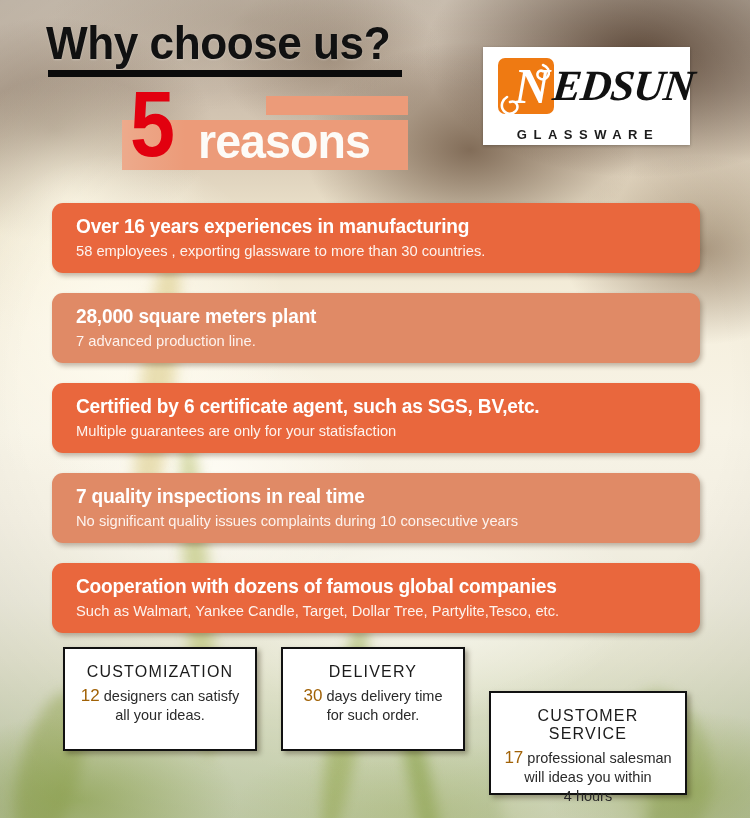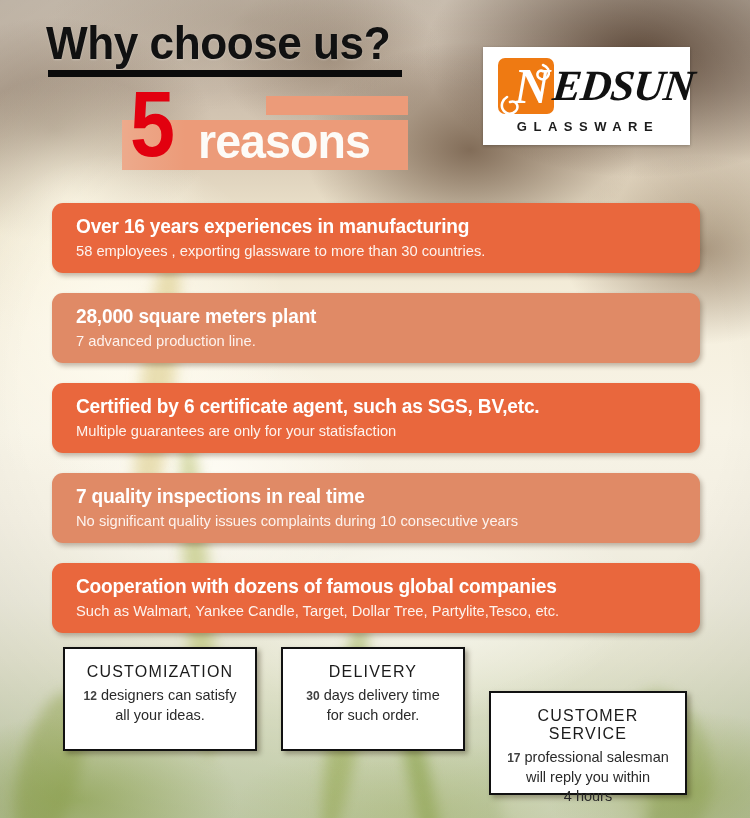--- a/index.html
+++ b/index.html
@@ -130,21 +130,21 @@
   }
   .logo-swirl{position:absolute;left:8px;top:6px;}
   .logo-word{
     position:absolute;left:70px;top:10px;
     font-family:"Liberation Serif",serif;
     font-size:43px;font-weight:bold;font-style:italic;
     color:#111;letter-spacing:-1px;line-height:58px;
     transform:skewX(-6deg);
   }
   .logo-sub{
-    position:absolute;left:16px;top:72px;width:178px;
+    position:absolute;left:16px;top:80px;width:178px;
     text-align:center;
     font-size:13px;font-weight:bold;color:#1c1c1c;
     letter-spacing:6.5px;
   }
 
   
   .bars{position:absolute;left:52px;top:203px;width:648px;}
   .bar{
     position:relative;
     border-radius:11px;
@@ -189,21 +189,21 @@
   .card-3{width:198px;height:104px;margin-top:44px;}
   .card-title{
     font-size:16px;font-weight:normal;color:#1b1b1b;
     letter-spacing:1.2px;margin-bottom:5px;
     font-family:"Liberation Sans Narrow","Liberation Sans",sans-serif;
   }
   .card-body{
     font-size:14.5px;color:#2a2a2a;line-height:19px;
     font-family:"Liberation Sans Narrow","Liberation Sans",sans-serif;
   }
-  .num{color:#404040;font-weight:bold;font-size:12px;}
+  .num{color:#a16207;font-weight:normal;font-size:17px;}
 </style>
 </head>
 <body>
 
 <div id="poster">
 
   <div class="bg-layer bg-base"></div>
   <div class="bg-layer bg-brown-r"></div>
   <div class="bg-layer bg-brown-l"></div>
   <div class="bg-layer bg-petal"></div>
@@ -276,20 +276,20 @@
       <div class="card-body">
         <span class="num">30</span><span> days delivery time</span><br>
         <span>for such order.</span>
       </div>
     </div>
 
     <div class="card card-3">
       <div class="card-title">CUSTOMER SERVICE</div>
       <div class="card-body">
         <span class="num">17</span><span> professional salesman</span><br>
-        <span>will reply you within</span><br>
+        <span>will ideas you within</span><br>
         <span>4 hours</span>
       </div>
     </div>
 
   </div>
 
 </div>
 
 </body></html>

